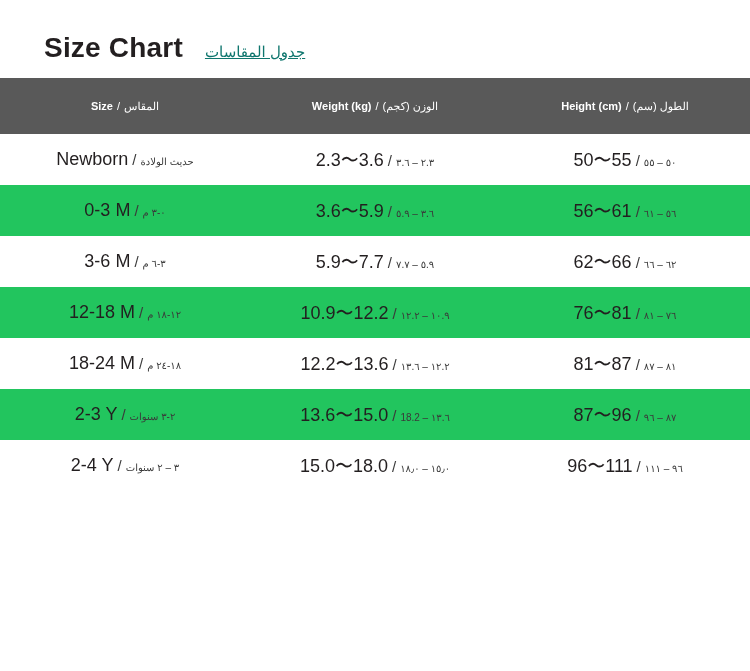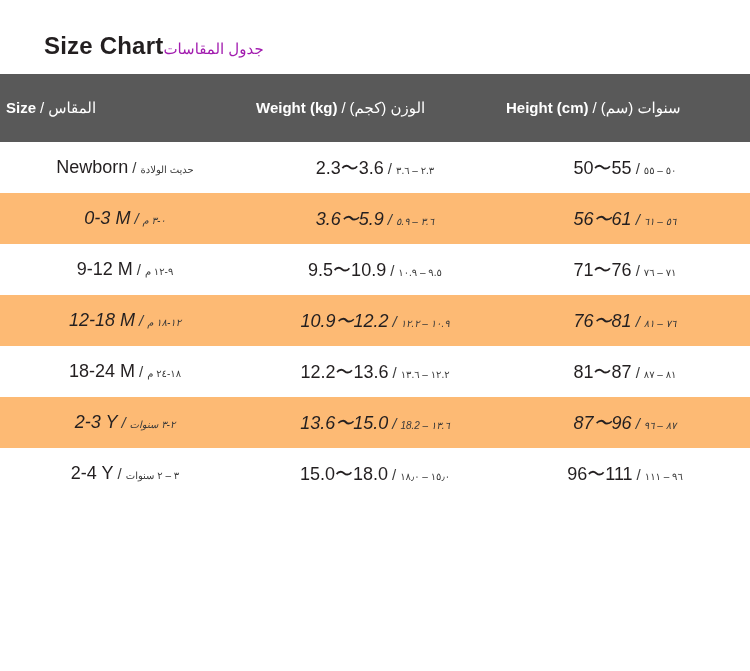--- a/index.html
+++ b/index.html
@@ -19,67 +19,68 @@
     height: 671px;
     position: relative;
     box-sizing: border-box;
   }
   .title-row {
     display: flex;
     align-items: baseline;
     padding: 34px 0 16px 44px;
   }
   .title-main {
-    font-size: 24px;
+    font-size: 28px;
     font-weight: bold;
     letter-spacing: 0.2px;
     color: #231f20;
     line-height: 1;
   }
   .title-sub {
     font-size: 15px;
-    color: #a21caf;
-    margin-left: 0;
+    color: #0f766e;
+    margin-left: 22px;
     direction: rtl;
     font-weight: normal;
+    text-decoration: underline;
   }
   table.size-chart {
     width: 750px;
     border-collapse: collapse;
     table-layout: fixed;
   }
   table.size-chart col.c1 { width: 250px; }
   table.size-chart col.c2 { width: 250px; }
   table.size-chart col.c3 { width: 250px; }
 
   thead th {
     background: #595959;
     color: #ffffff;
-    font-size: 15px;
+    font-size: 11px;
     font-weight: bold;
-    text-align: left;
-    height: 68px;
+    text-align: center;
+    height: 56px;
     vertical-align: middle;
     padding: 0 6px;
     box-sizing: border-box;
   }
   thead th .hdr-ar {
     font-weight: normal;
   }
   tbody td {
     height: 51px;
     text-align: center;
     vertical-align: middle;
     font-size: 18px;
     color: #231f20;
     padding: 0 6px;
     box-sizing: border-box;
   }
   tbody tr.odd td { background: #ffffff; }
-  tbody tr.even td { background: #fdba74; font-style: italic; }
+  tbody tr.even td { background: #22c55e; }
 
   .lat {
     font-size: 18px;
     font-weight: normal;
   }
   .sep {
     font-size: 15px;
     color: #3a3a3a;
     padding: 0 2px;
   }
@@ -134,21 +135,21 @@
           <span class="hdr-inner">
             <span>Weight (kg)</span>
             <span class="hdr-sep">/</span>
             <span class="hdr-ar">الوزن (كجم)</span>
           </span>
         </th>
         <th>
           <span class="hdr-inner">
             <span>Height (cm)</span>
             <span class="hdr-sep">/</span>
-            <span class="hdr-ar">سنوات (سم)</span>
+            <span class="hdr-ar">الطول (سم)</span>
           </span>
         </th>
       </tr>
     </thead>
     <tbody>
 
       <tr class="odd">
         <td>
           <span class="cell-inner">
             <span class="lat">Newborn</span>
@@ -189,45 +190,45 @@
         </td>
         <td>
           <span class="cell-inner">
             <span class="lat">56〜61</span>
             <span class="sep">/</span>
             <span class="ar">٥٦ – ٦١</span>
           </span>
         </td>
       </tr>
 
-
-
       <tr class="odd">
         <td>
           <span class="cell-inner">
-            <span class="lat">9-12 M</span>
-            <span class="sep">/</span>
-            <span class="ar">٩-١٢ م</span>
-          </span>
-        </td>
-        <td>
-          <span class="cell-inner">
-            <span class="lat">9.5〜10.9</span>
-            <span class="sep">/</span>
-            <span class="ar">٩.٥ – ١٠.٩</span>
-          </span>
-        </td>
-        <td>
-          <span class="cell-inner">
-            <span class="lat">71〜76</span>
-            <span class="sep">/</span>
-            <span class="ar">٧١ – ٧٦</span>
-          </span>
-        </td>
-      </tr>
+            <span class="lat">3-6 M</span>
+            <span class="sep">/</span>
+            <span class="ar">٣-٦ م</span>
+          </span>
+        </td>
+        <td>
+          <span class="cell-inner">
+            <span class="lat">5.9〜7.7</span>
+            <span class="sep">/</span>
+            <span class="ar">٥.٩ – ٧.٧</span>
+          </span>
+        </td>
+        <td>
+          <span class="cell-inner">
+            <span class="lat">62〜66</span>
+            <span class="sep">/</span>
+            <span class="ar">٦٢ – ٦٦</span>
+          </span>
+        </td>
+      </tr>
+
+
 
       <tr class="even">
         <td>
           <span class="cell-inner">
             <span class="lat">12-18 M</span>
             <span class="sep">/</span>
             <span class="ar">١٢-١٨ م</span>
           </span>
         </td>
         <td>

